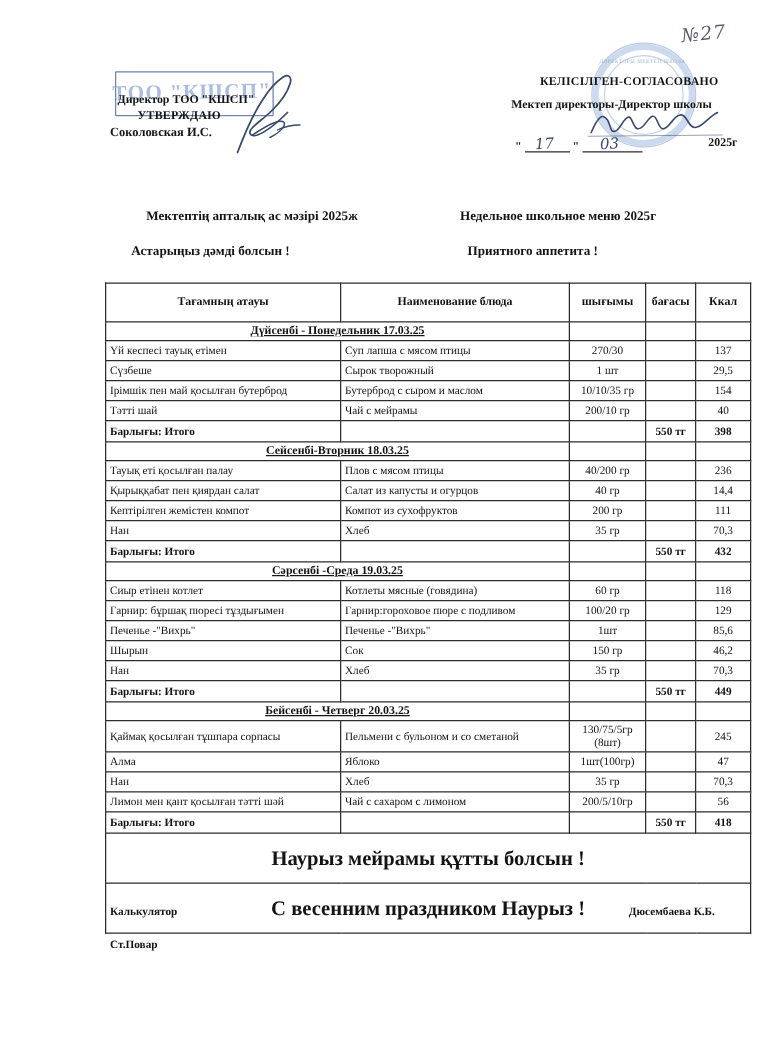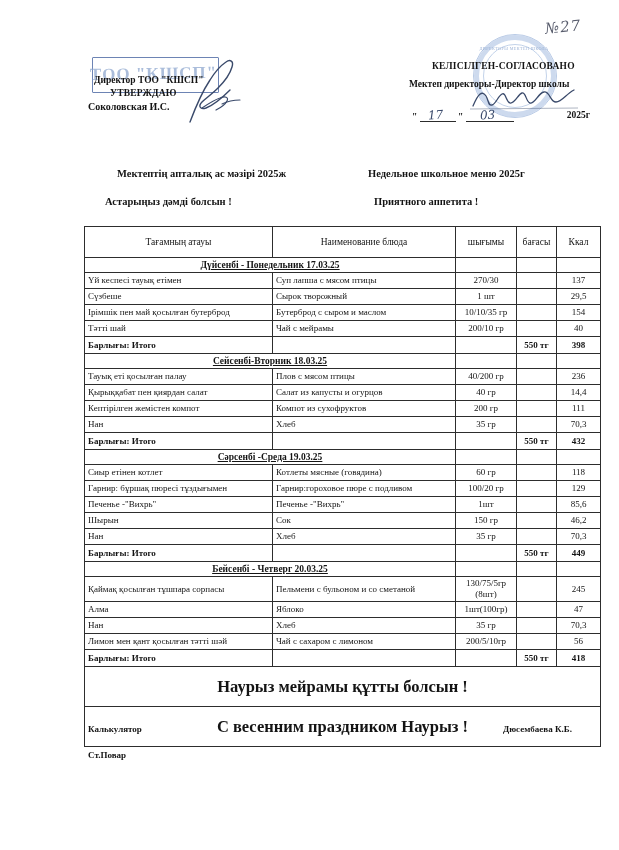--- a/index.html
+++ b/index.html
@@ -140,21 +140,21 @@
     font-weight:normal;
     line-height:11px;
   }
   col.c1{width:188px;}
   col.c2{width:183px;}
   col.c3{width:61px;}
   col.c4{width:40px;}
   col.c5{width:44px;}
 
   tr.hdr th{
-    text-align:center;font-weight:normal;font-size:9.5px;
+    text-align:center;font-weight:bold;font-size:9.5px;
     height:28px;
   }
   tr.dayrow td{
     text-align:center;font-weight:bold;font-size:9.5px;
     height:14px;
     padding:0;
   }
   tr.dayrow td.daycell span{
     text-decoration:underline;
     text-underline-offset:1px;

